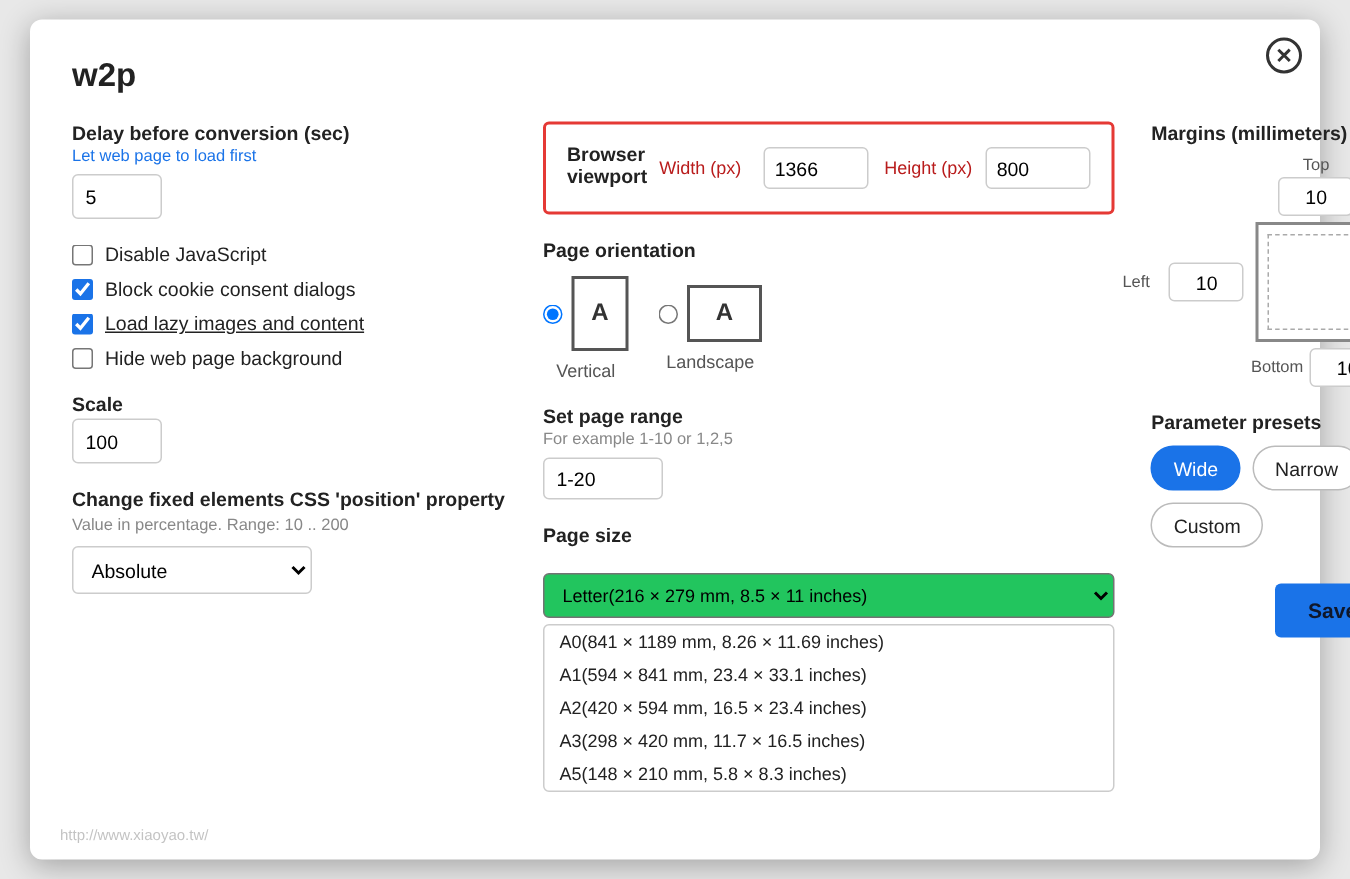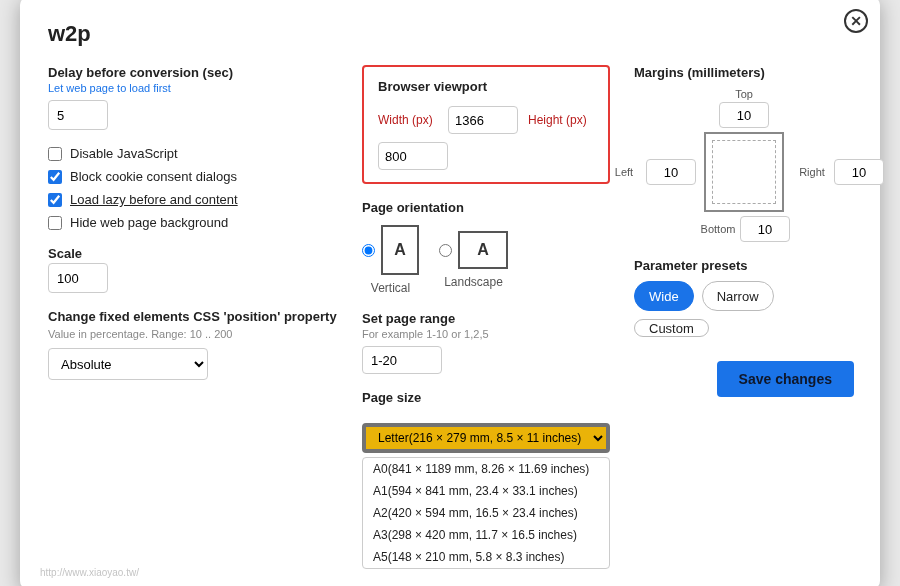--- a/index.html
+++ b/index.html
@@ -137,21 +137,21 @@
       padding: 0 24px;
       display: flex;
       flex-direction: column;
       gap: 16px;
     }
     .viewport-box {
       border: 2px solid #e53935;
       border-radius: 4px;
       padding: 12px 14px;
       display: flex;
-      flex-direction: column;
+      flex-direction: row;
       gap: 8px;
     }
     .viewport-title {
       font-size: 13px;
       font-weight: bold;
       color: #222;
       margin-bottom: 4px;
     }
     .viewport-row {
       display: flex;
@@ -248,25 +248,25 @@
     }
     .page-size-dropdown-row {
       display: flex;
       align-items: center;
       gap: 6px;
       margin-bottom: 4px;
     }
     .page-size-select {
       flex: 1;
       height: 30px;
-      border: 4px solid #737373;
+      border: 1px solid #737373;
       border-radius: 4px;
       padding: 2px 8px;
       font-size: 12px;
-      background: #eab308;
+      background: #22c55e;
       cursor: pointer;
     }
     .page-size-list {
       border: 1px solid #ccc;
       border-radius: 4px;
       max-height: 130px;
       overflow-y: auto;
       font-size: 12px;
       background: #fff;
     }
@@ -358,21 +358,21 @@
       font-size: 13px;
       cursor: pointer;
       color: #222;
     }
     .preset-btn.active {
       background: #1a73e8;
       color: #fff;
       border-color: #1a73e8;
     }
     .custom-btn {
-      height: 18px;
+      height: 30px;
       padding: 0 14px;
       border-radius: 20px;
       border: 1px solid #bbb;
       background: #fff;
       font-size: 13px;
       cursor: pointer;
       color: #222;
       width: fit-content;
     }
     .save-btn {
@@ -427,21 +427,21 @@
         <div class="checkbox-item">
           <input type="checkbox" style="">
           <span>Disable JavaScript</span>
         </div>
         <div class="checkbox-item">
           <input type="checkbox" checked="" style="">
           <span>Block cookie consent dialogs</span>
         </div>
         <div class="checkbox-item">
           <input type="checkbox" checked="" style="">
-          <span class="underline-link">Load lazy before and content</span>
+          <span class="underline-link">Load lazy images and content</span>
         </div>
         <div class="checkbox-item">
           <input type="checkbox" style="">
           <span>Hide web page background</span>
         </div>
       </div>
 
       <div>
         <div class="section-label">Scale</div>
         <input class="small-input" type="text" value="100" style="">

